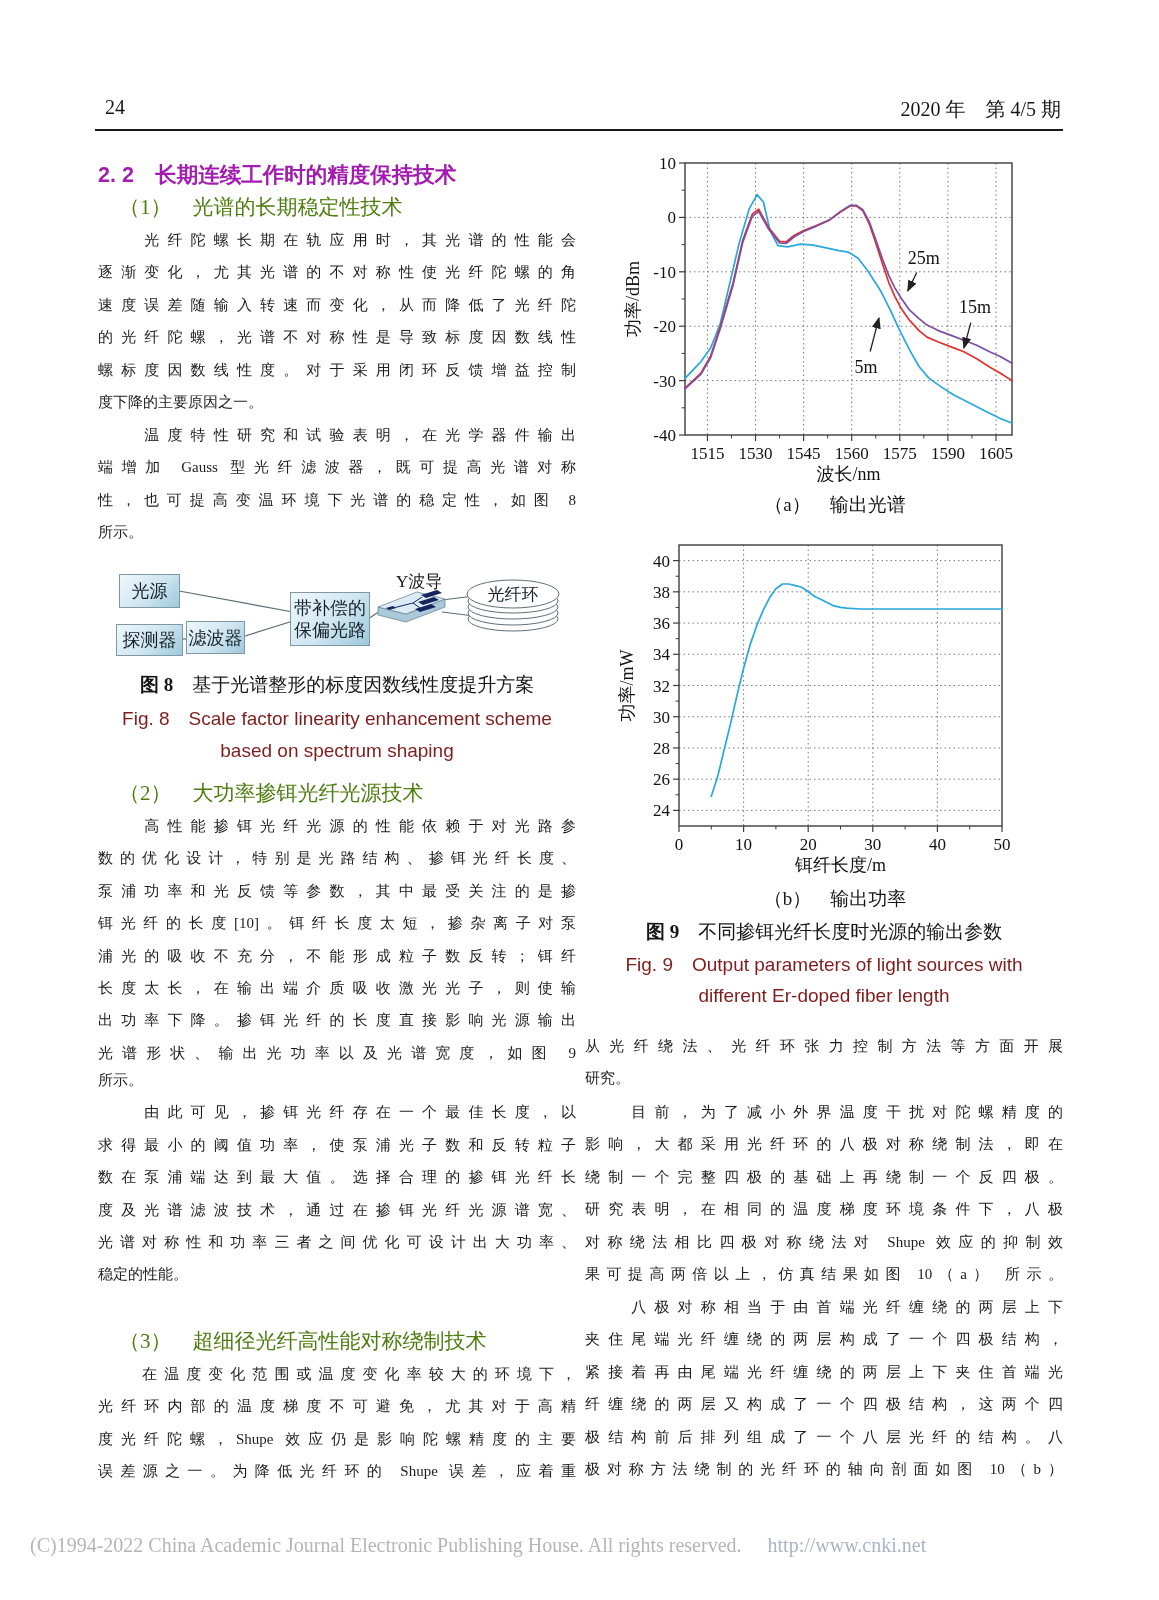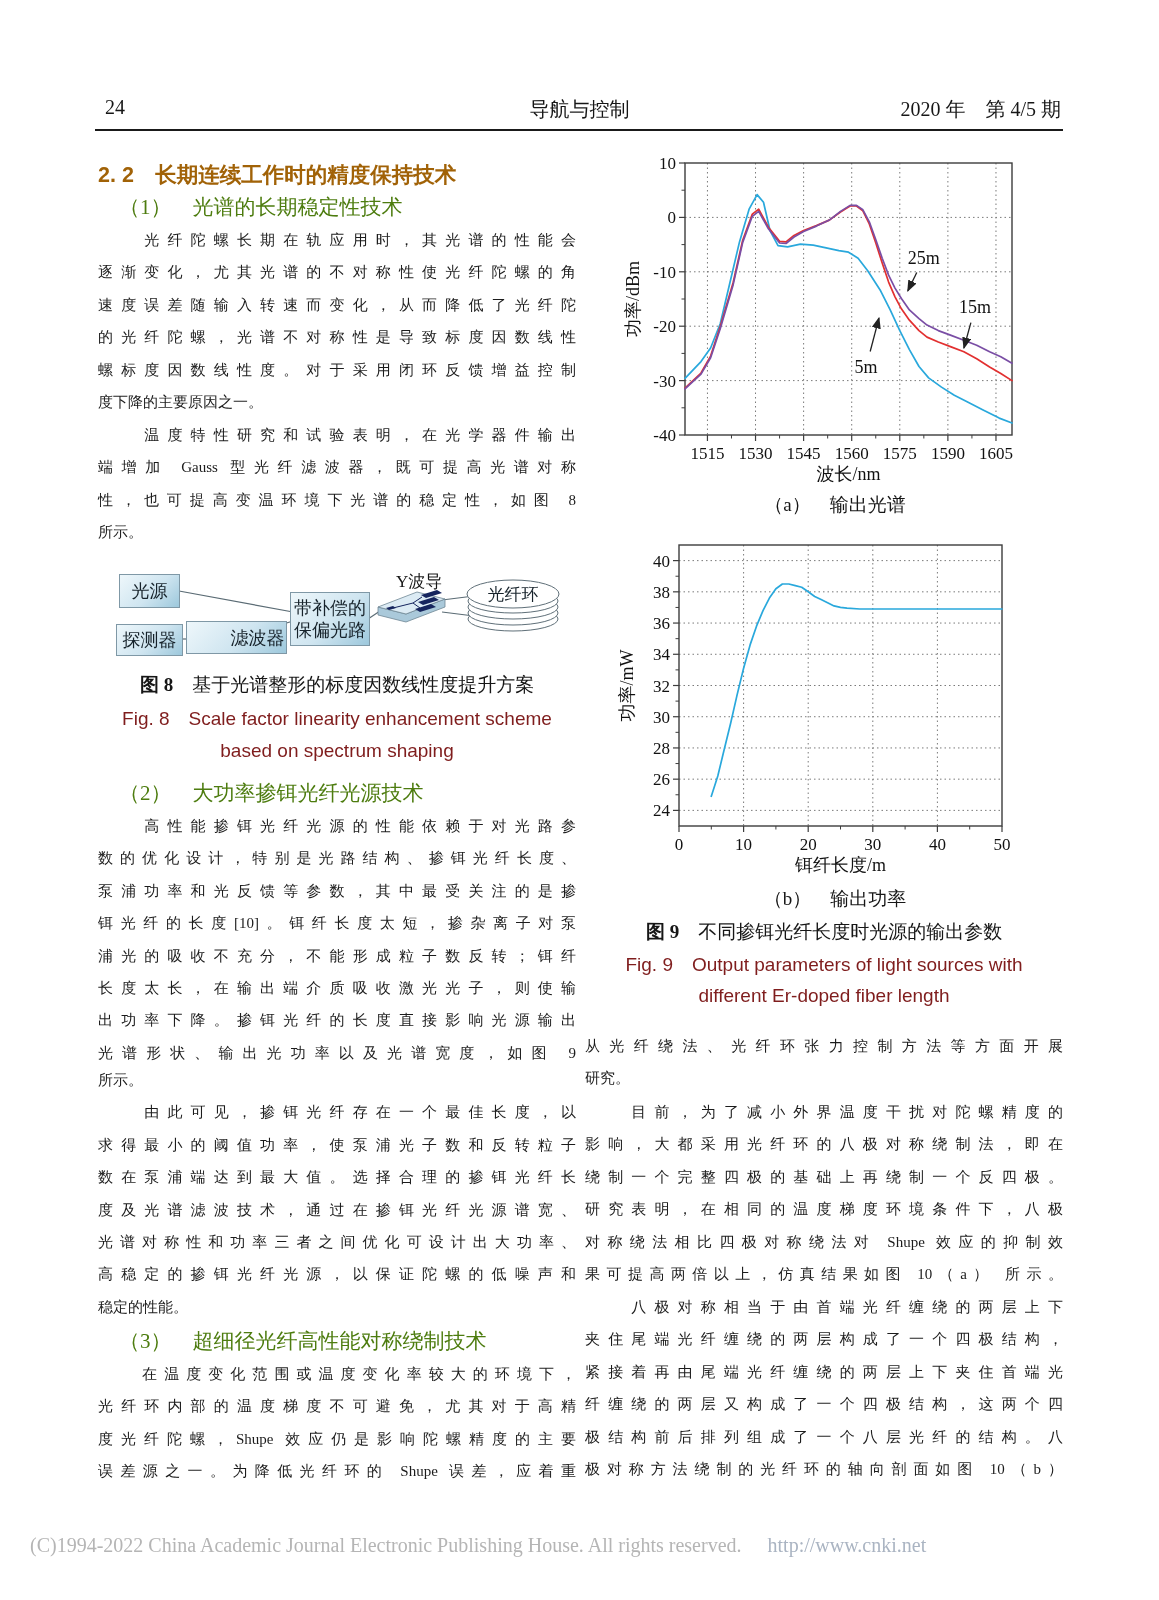--- a/index.html
+++ b/index.html
@@ -7,21 +7,21 @@
         font-family:"Liberation Serif",serif;color:#1c1c1c;}
   .abs{position:absolute;}
   
   .hdr{font-size:20px;color:#161616;}
   .rule{position:absolute;left:95px;top:129px;width:968px;height:2px;background:#1a1a1a;}
   
   .col{position:absolute;width:478px;}
   .tline{font-size:15px;line-height:32.4px;text-align:justify;text-align-last:justify;
          text-justify:inter-character;white-space:normal;}
   .tline.short{text-align-last:left;}
-  .headingcn{font-family:"Liberation Sans",sans-serif;font-weight:bold;font-size:21.5px;color:#a16207;}
+  .headingcn{font-family:"Liberation Sans",sans-serif;font-weight:bold;font-size:21.5px;color:#a21caf;}
   .subhead{font-size:21px;color:#4d7c0f;}
   .capcn{font-size:19px;color:#161616;text-align:center;}
   .capcn b{font-weight:bold;}
   .capen{font-family:"Liberation Sans",sans-serif;font-size:19px;color:#7f1d1d;text-align:center;}
   
   .f8box{position:absolute;border:1px solid #7f98a6;
          background:linear-gradient(135deg,#eef7fb 0%,#cfe5f0 55%,#9dc8dc 100%);
          display:flex;align-items:center;justify-content:center;
          font-size:18px;color:#16222a;}
   .f8comp{flex-direction:column;line-height:22px;}
@@ -33,21 +33,20 @@
   
   .footer{position:absolute;left:30px;top:1534px;font-size:20px;color:#b5b5b5;}
   .footer .url{color:#aab4c2;margin-left:26px;}
 </style>
 </head>
 <body>
 
 <div class="page">
 
   <div class="abs hdr" style="left:105px;top:96px;">24</div>
-  <div class="abs hdr" style="left:0;top:96px;width:1159px;text-align:center;">导航与控制</div>
   <div class="abs hdr" style="right:98px;top:96px;">2020 年　第 4/5 期</div>
   <div class="rule"></div>
 
   <div class="col" style="left:98px;top:0;">
     <div class="abs headingcn" style="left:0;top:160px;width:478px;">2. 2　长期连续工作时的精度保持技术</div>
     <div class="abs subhead" style="left:0;top:193px;width:478px;">　（1）　光谱的长期稳定性技术</div>
     <div class="abs" style="left:0;top:224px;width:478px;">
         <div class="tline">　　光纤陀螺长期在轨应用时，其光谱的性能会</div>
         <div class="tline">逐渐变化，尤其光谱的不对称性使光纤陀螺的角</div>
         <div class="tline">速度误差随输入转速而变化，从而降低了光纤陀</div>
@@ -79,21 +78,20 @@
         <div class="tline">出功率下降。掺铒光纤的长度直接影响光源输出</div>
         <div class="tline">光谱形状、输出光功率以及光谱宽度，如图 9</div>
       </div>
     <div class="abs" style="left:0;top:1064px;width:478px;">
         <div class="tline short">所示。</div>
         <div class="tline">　　由此可见，掺铒光纤存在一个最佳长度，以</div>
         <div class="tline">求得最小的阈值功率，使泵浦光子数和反转粒子</div>
         <div class="tline">数在泵浦端达到最大值。选择合理的掺铒光纤长</div>
         <div class="tline">度及光谱滤波技术，通过在掺铒光纤光源谱宽、</div>
         <div class="tline">光谱对称性和功率三者之间优化可设计出大功率、</div>
-        <div class="tline">高稳定的掺铒光纤光源，以保证陀螺的低噪声和</div>
         <div class="tline short">稳定的性能。</div>
       </div>
     <div class="abs subhead" style="left:0;top:1327px;width:478px;">　（3）　超细径光纤高性能对称绕制技术</div>
     <div class="abs" style="left:0;top:1358px;width:478px;">
         <div class="tline">　　在温度变化范围或温度变化率较大的环境下，</div>
         <div class="tline">光纤环内部的温度梯度不可避免，尤其对于高精</div>
         <div class="tline">度光纤陀螺，Shupe 效应仍是影响陀螺精度的主要</div>
         <div class="tline">误差源之一。为降低光纤环的 Shupe 误差，应着重</div>
       </div>
   </div>
@@ -133,21 +131,21 @@
       <ellipse cx="418" cy="39" rx="46" ry="14"></ellipse>
     </g>
     <text x="418" y="45" text-anchor="middle" style="font:17px 'Liberation Serif',serif;fill:#16222a;">光纤环</text>
   </svg>
   <div class="f8box" style="left:119px;top:574px;width:59px;height:32px;">
       <span>光源</span>
     </div>
   <div class="f8box" style="left:116px;top:624px;width:65px;height:30px;">
       <span>探测器</span>
     </div>
-  <div class="f8box" style="left:186px;top:621px;width:57px;height:31px;padding-left:42px;">
+  <div class="f8box" style="left:186px;top:621px;width:57px;height:31px;">
       <span>滤波器</span>
     </div>
   <div class="f8box f8comp" style="left:290px;top:592px;width:78px;height:52px;">
     <span>带补偿的</span>
     <span>保偏光路</span>
   </div>
   <div class="f8lab" style="left:396px;top:570px;">Y波导</div>
 
   <svg class="abs" style="left:600px;top:140px;" width="470" height="360">
       <line x1="107.44117647058823" y1="23" x2="107.44117647058823" y2="295" stroke="#7a7a7a" stroke-width="1" stroke-dasharray="1.5 3"></line>

